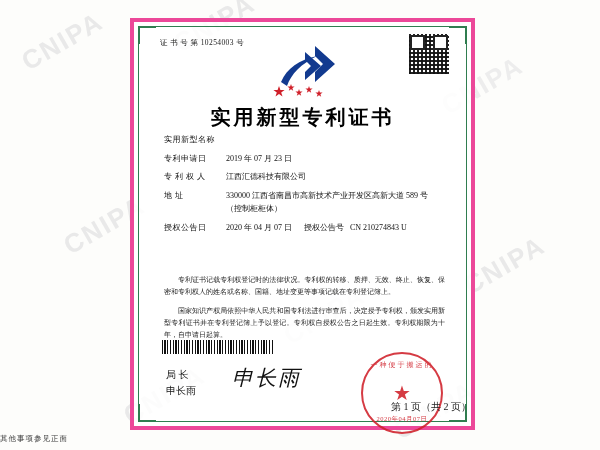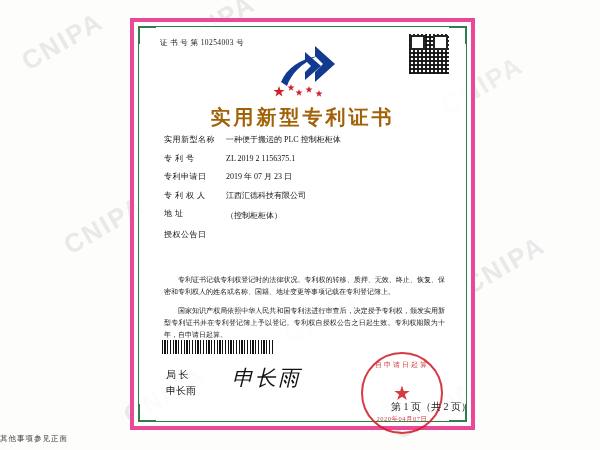--- a/index.html
+++ b/index.html
@@ -109,21 +109,21 @@
   }
   .title {
     position: absolute;
     left: 0; right: 0;
     top: 82px;
     text-align: center;
     font-family: "Liberation Serif", serif;
     font-size: 20px;
     font-weight: bold;
     letter-spacing: 3px;
-    color: #a16207;
+    color: #000000;
   }
   .fields {
     position: absolute;
     left: 30px;
     top: 112px;
     right: 26px;
     font-family: "Liberation Serif", serif;
     font-size: 8px;
     color: #111;
     line-height: 1.45;
@@ -280,60 +280,63 @@
           <polygon points="54,48 54.9,50.6 57.6,50.6 55.4,52.2 56.2,54.8 54,53.2 51.8,54.8 52.6,52.2 50.4,50.6 53.1,50.6"></polygon>
         </g>
       </svg>
     </div>
 
     <div class="title">实用新型专利证书</div>
 
     <div class="fields">
       <div class="field-row">
         <div class="field-label">实用新型名称</div>
-        <div class="field-value">一种便于搬运的 PLC 控制柜柜体</div>
-      </div>
-      <div class="field-row">
-        <div class="field-label">专 利 号</div>
-        <div class="field-value">ZL 2019 2 1156375.1</div>
       </div>
       <div class="field-row">
         <div class="field-label">专利申请日</div>
         <div class="field-value">2019 年 07 月 23 日</div>
       </div>
       <div class="field-row">
         <div class="field-label">专 利 权 人</div>
         <div class="field-value">江西汇德科技有限公司</div>
       </div>
       <div class="field-row">
         <div class="field-label">地      址</div>
         <div class="field-value">
+          <span>330000 江西省南昌市高新技术产业开发区高新大道 589 号</span>
           <span class="sub">（控制柜柜体）</span>
         </div>
       </div>
       <div class="field-row">
         <div class="field-label">授权公告日</div>
+        <div class="field-value">
+          <span>2020 年 04 月 07 日</span>
+          &nbsp;&nbsp;&nbsp;&nbsp;
+          <span>授权公告号</span>
+          &nbsp;
+          <span>CN 210274843 U</span>
+        </div>
       </div>
     </div>
 
     <div class="body-text">
       <p>专利证书记载专利权登记时的法律状况。专利权的转移、质押、无效、终止、恢复、保密和专利权人的姓名或名称、国籍、地址变更等事项记载在专利登记簿上。</p>
       <p>国家知识产权局依照中华人民共和国专利法进行审查后，决定授予专利权，颁发实用新型专利证书并在专利登记簿上予以登记。专利权自授权公告之日起生效。专利权期限为十年，自申请日起算。</p>
     </div>
 
     <div class="barcode"></div>
 
     <div class="sign-area">
       <div>局 长</div>
       <div>申长雨</div>
     </div>
     <div class="sign-script">申长雨</div>
 
     <div class="seal">
-      <div class="seal-top">自申请日起算</div>
+      <div class="seal-top">一种便于搬运的</div>
       <div class="star">★</div>
       <div class="seal-bottom">2020年04月07日</div>
     </div>
 
     <div class="page-no">第 1 页（共 2 页）</div>
   </div>
 
   <div class="footer-note">其他事项参见正面</div>
 </div>
 

